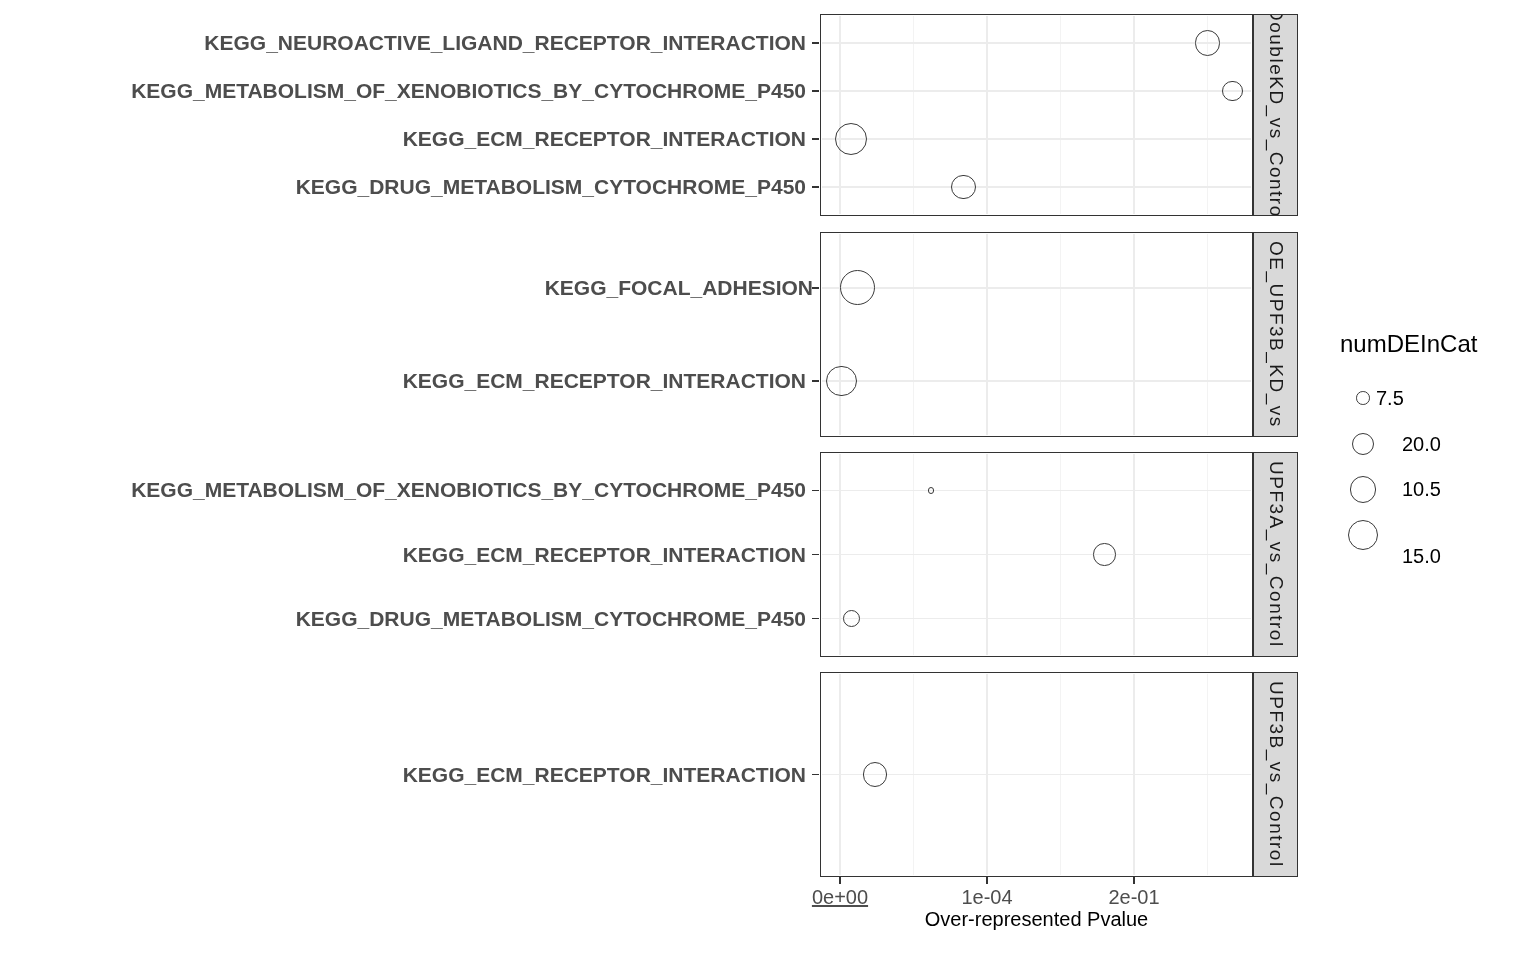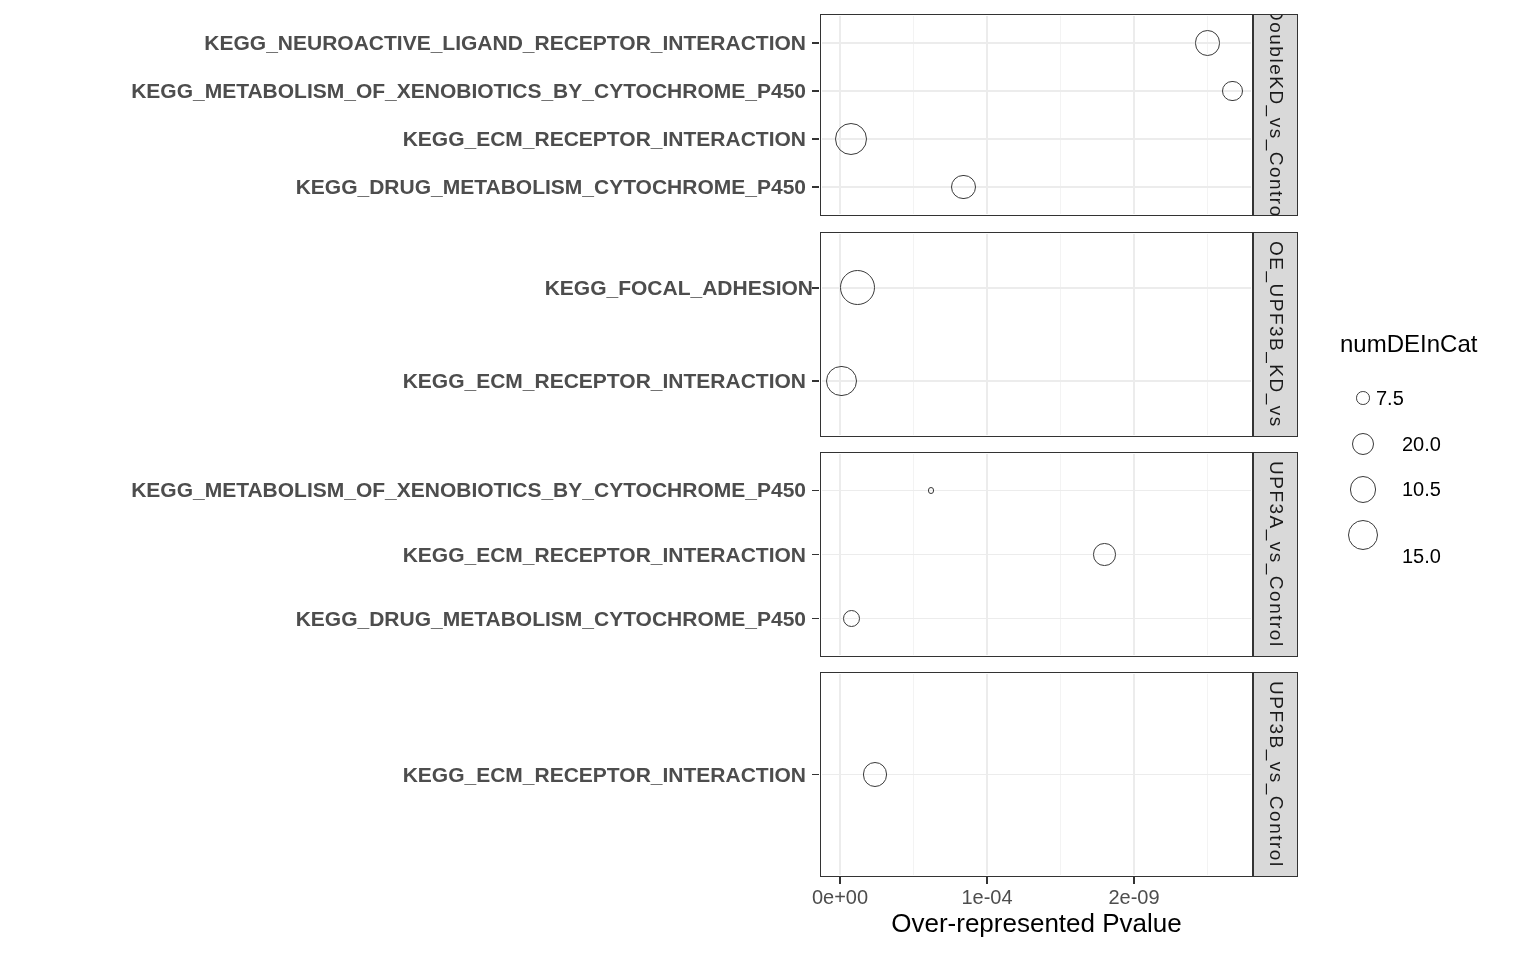--- a/index.html
+++ b/index.html
@@ -5,21 +5,21 @@
   html,body{margin:0;padding:0;background:#ffffff;}
   body{font-family:"Liberation Sans", sans-serif;}
   #figure{position:relative;width:1536px;height:960px;background:#ffffff;overflow:hidden;}
   #figure *{box-sizing:border-box;}
   .ylab{position:absolute;left:0;text-align:right;font-weight:bold;color:#4d4d4d;font-size:21px;line-height:28px;white-space:nowrap;}
   .pt{position:absolute;border:1.6px solid #3a3a3a;border-radius:50%;background:transparent;}
   .tick{position:absolute;background:#333333;}
   .strip{position:absolute;background:#d9d9d9;border:1.6px solid #333333;display:flex;align-items:center;justify-content:center;overflow:hidden;}
   .strip span{writing-mode:vertical-rl;text-orientation:mixed;white-space:nowrap;font-size:19px;letter-spacing:1.5px;color:#1a1a1a;}
   .xticklab{position:absolute;width:120px;text-align:center;font-size:20px;color:#4d4d4d;}
-  #axis-title{position:absolute;left:790px;width:493px;top:908px;text-align:center;font-size:26px;color:#000000;}
+  #axis-title{position:absolute;left:790px;width:493px;top:908px;text-align:center;font-size:20px;color:#000000;}
   #legend-title{position:absolute;left:1340px;top:330px;font-size:24px;color:#000000;white-space:nowrap;}
   .legendlab{position:absolute;font-size:20px;color:#000000;line-height:26px;}
 </style>
 </head>
 <body>
 
 <div id="figure">
   <div id="axis-title">Over-represented Pvalue</div>
   <div id="legend-title">numDEInCat</div>
 <div style="position: absolute; left: 820px; top: 14px; width: 433px; height: 202px; background: rgb(255, 255, 255); border: 1.6px solid rgb(51, 51, 51);"></div>
@@ -96,25 +96,25 @@
     <div style="position: absolute; left: 1060px; top: 674px; width: 1px; height: 201px; background: rgb(243, 243, 243);"></div>
     <div style="position: absolute; left: 1207px; top: 674px; width: 1px; height: 201px; background: rgb(243, 243, 243);"></div>
     <div style="position: absolute; left: 822px; top: 773.75px; width: 429px; height: 1.5px; background: rgb(236, 236, 236);"></div>
     <div class="tick" style="position: absolute; left: 812px; top: 773.7px; width: 7px; height: 1.6px;"></div>
     <div class="ylab" style="position: absolute; left: 0px; width: 806px; top: 760.5px;">KEGG_ECM_RECEPTOR_INTERACTION</div>
     <div class="pt" style="position: absolute; left: 863.24px; top: 762.46px; width: 24.08px; height: 24.08px;"></div>
     <div class="strip" style="position: absolute; left: 1253px; top: 672px; width: 45px; height: 205px;">
       <span>UPF3B_vs_Control</span>
     </div>
     <div class="tick" style="position: absolute; left: 839.2px; top: 877px; width: 1.6px; height: 7px;"></div>
-    <div class="xticklab" style="position: absolute; left: 780px; top: 886px;">0e+00</div>
+    <div class="xticklab" style="position: absolute; left: 780px; top: 886px; text-decoration: underline;">0e+00</div>
     <div class="tick" style="position: absolute; left: 986.2px; top: 877px; width: 1.6px; height: 7px;"></div>
     <div class="xticklab" style="position: absolute; left: 927px; top: 886px;">1e-04</div>
     <div class="tick" style="position: absolute; left: 1133.2px; top: 877px; width: 1.6px; height: 7px;"></div>
-    <div class="xticklab" style="position: absolute; left: 1074px; top: 886px;">2e-09</div>
+    <div class="xticklab" style="position: absolute; left: 1074px; top: 886px;">2e-01</div>
     <div class="pt" style="position: absolute; left: 1356.2px; top: 391.2px; width: 13.6px; height: 13.6px;"></div>
     <div class="legendlab" style="position: absolute; left: 1376px; top: 385px;">7.5</div>
     <div class="pt" style="position: absolute; left: 1351.8px; top: 432.5px; width: 22.4px; height: 22.4px;"></div>
     <div class="legendlab" style="position: absolute; left: 1402px; top: 430.7px;">20.0</div>
     <div class="pt" style="position: absolute; left: 1349.7px; top: 476.1px; width: 26.6px; height: 26.6px;"></div>
     <div class="legendlab" style="position: absolute; left: 1402px; top: 476.4px;">10.5</div>
     <div class="pt" style="position: absolute; left: 1347.8px; top: 519.9px; width: 30.4px; height: 30.4px;"></div>
     <div class="legendlab" style="position: absolute; left: 1402px; top: 522.1px; margin-top: 21px;">15.0</div>
   </div>
 

